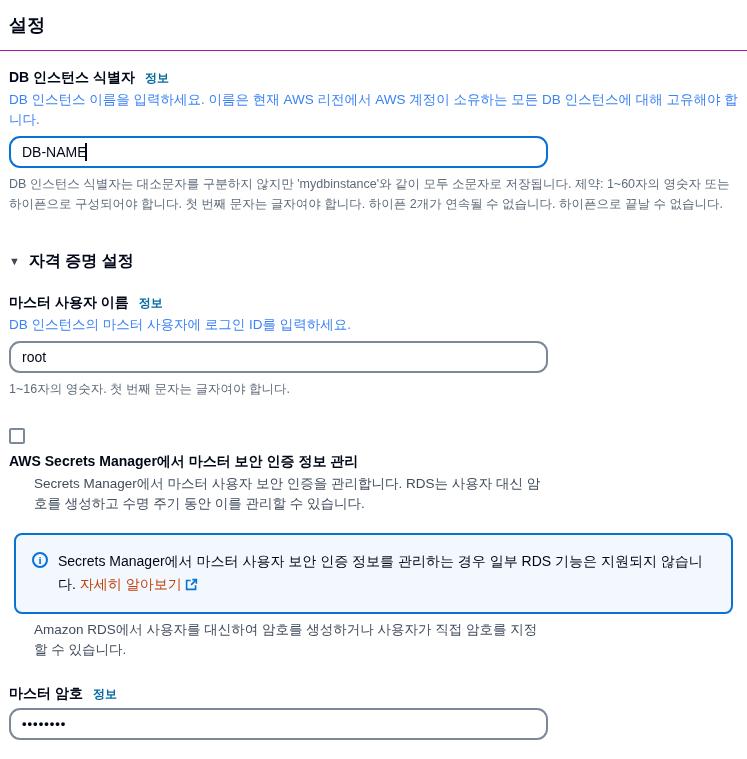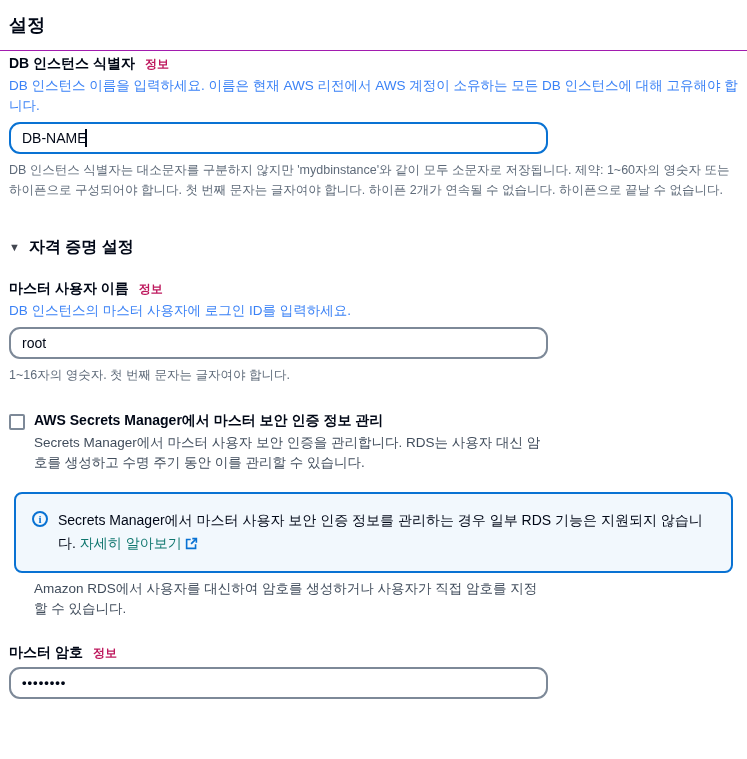--- a/index.html
+++ b/index.html
@@ -19,21 +19,21 @@
     font-size: 18px;
     font-weight: 700;
     letter-spacing: 0.2px;
   }
   .content { padding: 0 8px 0 9px; }
 
   .field { margin-top: 20px; }
   .label-row { display: flex; align-items: baseline; gap: 10px; margin-bottom: 3px; }
   .field-label { font-weight: 700; font-size: 14px; }
   .info-link {
-    color: #be185d; font-size: 12px; font-weight: 700;
+    color: #0369a1; font-size: 12px; font-weight: 700;
     text-decoration: none; cursor: pointer;
   }
   .field-desc { color: #3b82f6; font-size: 13.5px; line-height: 1.45; margin-bottom: 7px; }
   .constraint { color: #5f6b7a; font-size: 12.5px; line-height: 1.55; margin-top: 7px; }
 
   .input-wrap { position: relative; width: 539px; }
   .text-input {
     width: 539px; height: 32px;
     border: 2px solid #7d8998; border-radius: 11px;
     padding: 0 11px; font-size: 14px;
@@ -46,21 +46,21 @@
     width: 1.5px; height: 18px; background: #000716;
   }
 
   .section-header {
     margin-top: 37px; display: flex; align-items: center; gap: 9px;
     cursor: pointer;
   }
   .section-caret { color: #424650; font-size: 11px; line-height: 1; }
   .section-title { font-size: 16px; font-weight: 700; }
 
-  .checkbox-row { display: flex; align-items: flex-start; gap: 9px; margin-top: 26px; }
+  .checkbox-row { display: flex; align-items: flex-start; gap: 9px; margin-top: 26px; flex-direction: column; }
   .checkbox-box {
     width: 16px; height: 16px; margin-top: 2px; flex: 0 0 16px;
     border: 2px solid #7d8998; border-radius: 2px; background: #fff; cursor: pointer;
   }
   .checkbox-label { font-weight: 700; font-size: 14px; cursor: pointer; }
   .checkbox-desc {
     margin-left: 25px; margin-top: 3px;
     color: #414d5c; font-size: 13.5px; line-height: 1.5;
     max-width: 516px;
   }
@@ -74,35 +74,35 @@
     display: flex; align-items: flex-start; gap: 10px;
   }
   .alert-icon {
     flex: 0 0 16px; width: 16px; height: 16px; margin-top: 2px;
     border: 2px solid #0972d3; border-radius: 50%;
     color: #0972d3; font-size: 11px; font-weight: 700;
     font-family: "Liberation Serif", serif;
     display: flex; align-items: center; justify-content: center;
   }
   .alert-text { font-size: 14px; line-height: 1.6; max-width: 660px; }
-  .alert-link { color: #0f766e; text-decoration: none; cursor: pointer; }
+  .alert-link { color: #c2410c; text-decoration: none; cursor: pointer; }
   .ext-icon { display: inline-block; vertical-align: -2px; margin-left: 3px; }
 
   .dots { letter-spacing: 1px; font-size: 13px; font-weight: 700; }
 </style>
 </head>
 <body>
 
 <div class="page-header">
   <div class="page-title">설정</div>
 </div>
 
 <div class="content">
 
-  <div class="field" style="margin-top:4px;">
+  <div class="field" style="margin-top:18px;">
     <div class="label-row">
       <span class="field-label">DB 인스턴스 식별자</span>
       <a class="info-link">정보</a>
     </div>
     <div class="field-desc">DB 인스턴스 이름을 입력하세요. 이름은 현재 AWS 리전에서 AWS 계정이 소유하는 모든 DB 인스턴스에 대해 고유해야 합니다.</div>
     <div class="input-wrap">
       <input class="text-input focused" type="text" value="DB-NAME" style="">
       <span class="caret"></span>
     </div>
     <div class="constraint">DB 인스턴스 식별자는 대소문자를 구분하지 않지만 'mydbinstance'와 같이 모두 소문자로 저장됩니다. 제약: 1~60자의 영숫자 또는 하이픈으로 구성되어야 합니다. 첫 번째 문자는 글자여야 합니다. 하이픈 2개가 연속될 수 없습니다. 하이픈으로 끝날 수 없습니다.</div>

